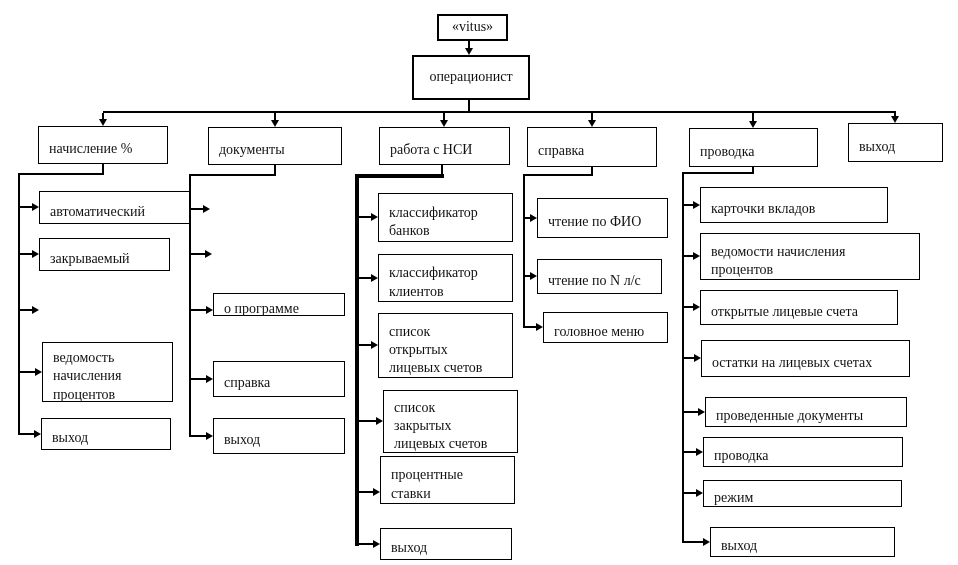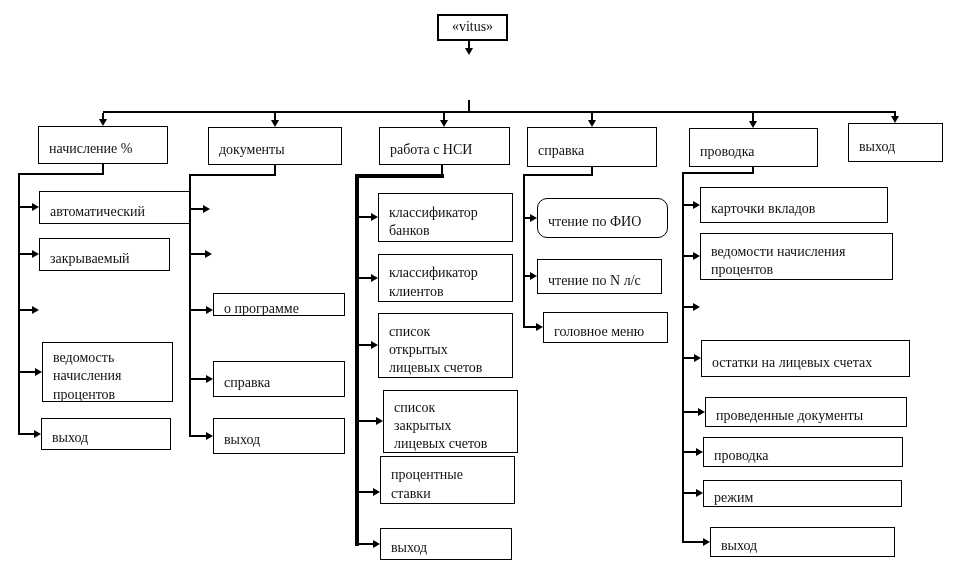--- a/index.html
+++ b/index.html
@@ -17,20 +17,21 @@
       border-right:4px solid transparent;border-top:7px solid #000;}
 </style>
 </head>
 <body>
 
 <div class="stage">
 
   <div class="box center bold-border" style="left:437px;top:14px;width:71px;height:27px;">«vitus»</div>
   <div class="ln" style="left:468px;top:40px;width:2px;height:9px;"></div>
   <div class="ad" style="left:465px;top:48px;"></div>
+  <div class="box center bold-border" style="left:412px;top:55px;width:118px;height:45px;">операционист</div>
 
   <div class="ln" style="left:468px;top:100px;width:2px;height:11px;"></div>
   <div class="ln" style="left:103px;top:111px;width:793px;height:2px;"></div>
   <div class="ln" style="left:102px;top:113px;width:2px;height:6px;"></div>
   <div class="ad" style="left:99px;top:119px;"></div>
   <div class="ln" style="left:274px;top:113px;width:2px;height:7px;"></div>
   <div class="ad" style="left:271px;top:120px;"></div>
   <div class="ln" style="left:443px;top:113px;width:2px;height:7px;"></div>
   <div class="ad" style="left:440px;top:120px;"></div>
   <div class="ln" style="left:591px;top:113px;width:2px;height:7px;"></div>
@@ -111,40 +112,41 @@
 ставки</div>
   <div class="ln" style="left:359px;top:543px;width:14px;height:2px;"></div>
   <div class="ar" style="left:373px;top:540px;"></div>
   <div class="box" style="left:380px;top:528px;width:132px;height:32px;">выход</div>
 
   <div class="ln" style="left:591px;top:167px;width:2px;height:9px;"></div>
   <div class="ln" style="left:523px;top:174px;width:70px;height:2px;"></div>
   <div class="ln" style="left:523px;top:174px;width:2px;height:154px;"></div>
   <div class="ln" style="left:525px;top:217px;width:5px;height:2px;"></div>
   <div class="ar" style="left:530px;top:214px;"></div>
-  <div class="box" style="left:537px;top:198px;width:131px;height:40px;border-radius:10px;">чтение по ФИО</div>
+  <div class="box" style="left:537px;top:198px;width:131px;height:40px;">чтение по ФИО</div>
   <div class="ln" style="left:525px;top:275px;width:5px;height:2px;"></div>
   <div class="ar" style="left:530px;top:272px;"></div>
   <div class="box" style="left:537px;top:259px;width:125px;height:35px;">чтение по N л/с</div>
   <div class="ln" style="left:525px;top:326px;width:11px;height:2px;"></div>
   <div class="ar" style="left:536px;top:323px;"></div>
   <div class="box" style="left:543px;top:312px;width:125px;height:31px;">головное меню</div>
 
   <div class="ln" style="left:752px;top:167px;width:2px;height:7px;"></div>
   <div class="ln" style="left:682px;top:172px;width:72px;height:2px;"></div>
   <div class="ln" style="left:682px;top:172px;width:2px;height:371px;"></div>
   <div class="ln" style="left:684px;top:204px;width:9px;height:2px;"></div>
   <div class="ar" style="left:693px;top:201px;"></div>
   <div class="box" style="left:700px;top:187px;width:188px;height:36px;">карточки вкладов</div>
   <div class="ln" style="left:684px;top:255px;width:9px;height:2px;"></div>
   <div class="ar" style="left:693px;top:252px;"></div>
-  <div class="box" style="left:700px;top:233px;width:193px;height:47px;">ведомости начисления
+  <div class="box" style="left:700px;top:233px;width:220px;height:47px;">ведомости начисления
 процентов</div>
   <div class="ln" style="left:684px;top:306px;width:9px;height:2px;"></div>
   <div class="ar" style="left:693px;top:303px;"></div>
+  <div class="box" style="left:700px;top:290px;width:198px;height:35px;">открытые лицевые счета</div>
   <div class="ln" style="left:684px;top:357px;width:10px;height:2px;"></div>
   <div class="ar" style="left:694px;top:354px;"></div>
   <div class="box" style="left:701px;top:340px;width:209px;height:37px;">остатки на лицевых счетах</div>
   <div class="ln" style="left:684px;top:411px;width:14px;height:2px;"></div>
   <div class="ar" style="left:698px;top:408px;"></div>
   <div class="box" style="left:705px;top:397px;width:202px;height:30px;">проведенные документы</div>
   <div class="ln" style="left:684px;top:451px;width:12px;height:2px;"></div>
   <div class="ar" style="left:696px;top:448px;"></div>
   <div class="box" style="left:703px;top:437px;width:200px;height:30px;">проводка</div>
   <div class="ln" style="left:684px;top:492px;width:12px;height:2px;"></div>

